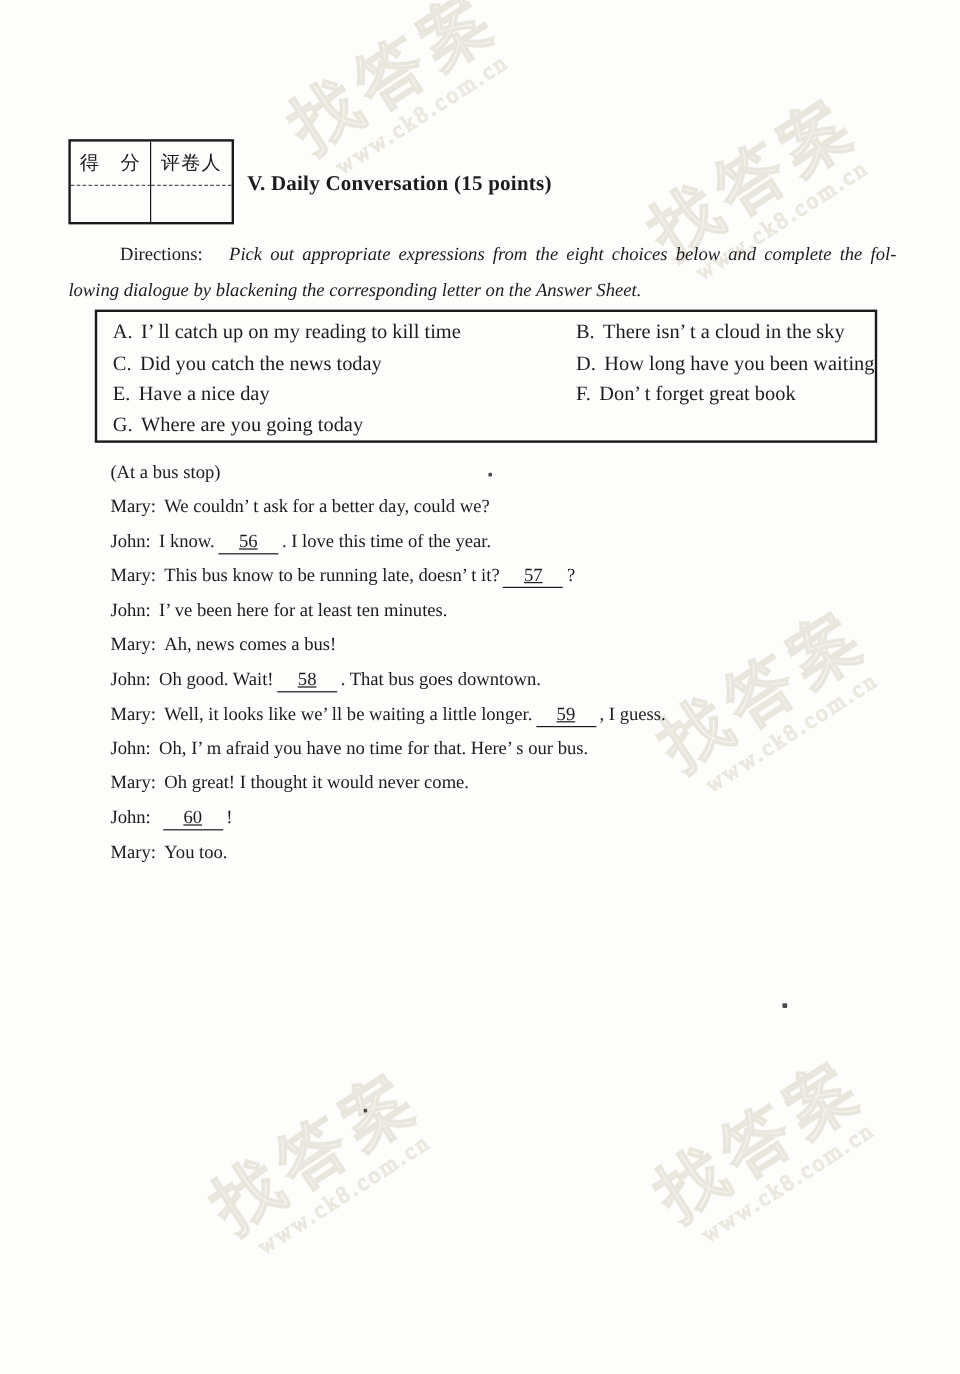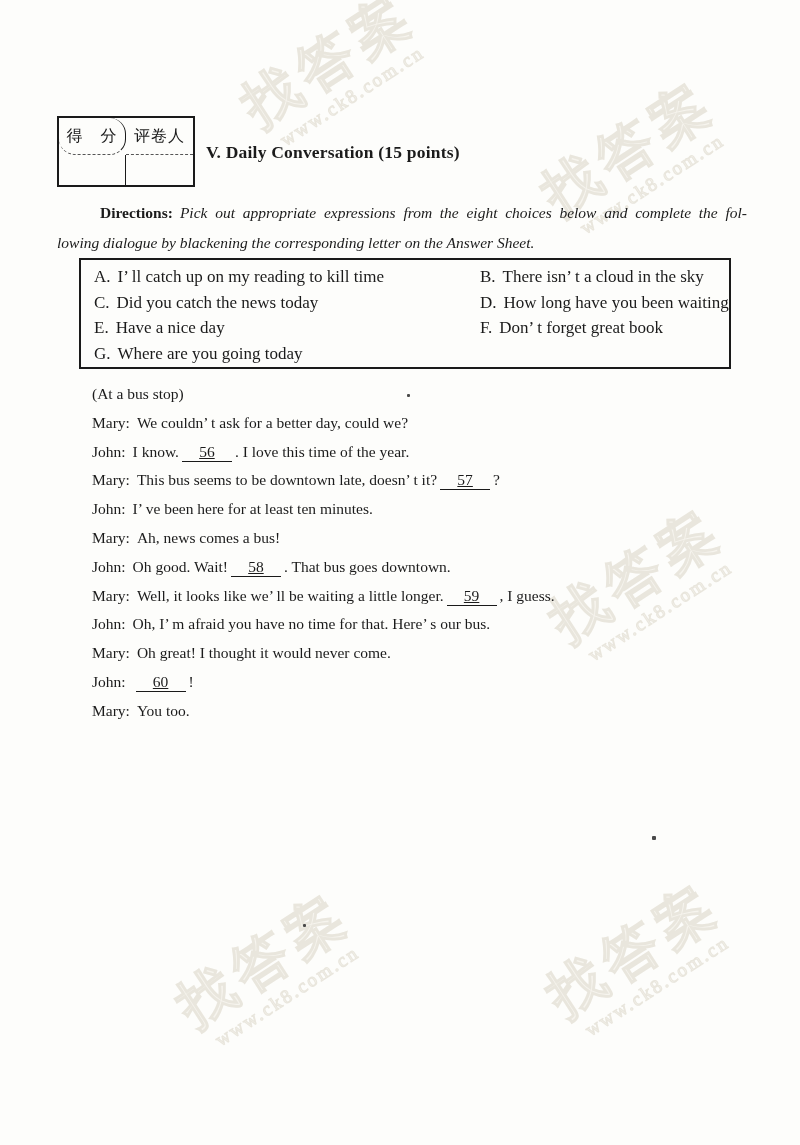--- a/index.html
+++ b/index.html
@@ -20,35 +20,35 @@
   
   .score-box{
     position:absolute;z-index:1;left:57px;top:116px;width:138px;height:71px;
     border:2px solid #1a1a1a;box-sizing:border-box;
     display:grid;grid-template-columns:1fr 1fr;grid-template-rows:37px 1fr;
   }
   .score-box .cell{
     display:flex;align-items:center;justify-content:center;
     font-size:16px;letter-spacing:1px;box-sizing:border-box;
   }
-  .score-box .c1{border-right:1.5px solid #1a1a1a;border-bottom:1.5px dashed #555;border-radius:16px;}
+  .score-box .c1{border-right:1.5px solid #1a1a1a;border-bottom:1.5px dashed #555;}
   .score-box .c2{border-bottom:1.5px dashed #555;}
   .score-box .c3{border-right:1.5px solid #1a1a1a;}
   
   .section-title{
     position:absolute;z-index:1;left:206px;top:142px;
     font-size:17.5px;font-weight:bold;letter-spacing:.2px;text-align:center;
   }
   
   .directions{
     position:absolute;z-index:1;left:57px;top:198px;width:690px;
     font-size:15.5px;line-height:30px;
   }
   .dir-line1{text-align:justify;text-align-last:justify;}
-  .dir-line1 .dir-label{font-weight:bold;font-style:normal;padding-left:43px;margin-right:7px;}
+  .dir-line1 .dir-label{font-weight:normal;font-style:normal;padding-left:43px;margin-right:22px;}
   .directions i{font-family:"Liberation Serif", serif;}
   
   .choices-box{
     position:absolute;z-index:1;left:79px;top:258px;width:652px;height:111px;
     border:2px solid #1a1a1a;box-sizing:border-box;
     display:grid;grid-template-columns:386px 1fr;grid-auto-rows:25.8px;
     align-items:center;padding:4px 0 0 13px;font-size:17px;
   }
   .choice .c-letter{margin-right:7px;}
   
@@ -120,21 +120,21 @@
       <span class="choice"><span class="c-letter">D.</span><span class="c-text">How long have you been waiting</span></span>
       <span class="choice"><span class="c-letter">E.</span><span class="c-text">Have a nice day</span></span>
       <span class="choice"><span class="c-letter">F.</span><span class="c-text">Don’ t forget great book</span></span>
       <span class="choice"><span class="c-letter">G.</span><span class="c-text">Where are you going today</span></span>
     </div>
 
   <div class="dialogue" id="dialogue">
     <div class="d-line">(At a bus stop)</div>
   <div class="d-line"><span class="speaker">Mary:</span><span>We couldn’ t ask for a better day, could we?</span></div>
       <div class="d-line"><span class="speaker">John:</span><span>I know.</span><span class="blank">56</span><span>. I love this time of the year.</span></div>
-      <div class="d-line"><span class="speaker">Mary:</span><span>This bus seems to be downtown late, doesn’ t it?</span><span class="blank">57</span><span>?</span></div>
+      <div class="d-line"><span class="speaker">Mary:</span><span>This bus know to be running late, doesn’ t it?</span><span class="blank">57</span><span>?</span></div>
       <div class="d-line"><span class="speaker">John:</span><span>I’ ve been here for at least ten minutes.</span></div>
       <div class="d-line"><span class="speaker">Mary:</span><span>Ah, news comes a bus!</span></div>
       <div class="d-line"><span class="speaker">John:</span><span>Oh good. Wait!</span><span class="blank">58</span><span>. That bus goes downtown.</span></div>
       <div class="d-line"><span class="speaker">Mary:</span><span>Well, it looks like we’ ll be waiting a little longer.</span><span class="blank">59</span><span>, I guess.</span></div>
       <div class="d-line"><span class="speaker">John:</span><span>Oh, I’ m afraid you have no time for that. Here’ s our bus.</span></div>
       <div class="d-line"><span class="speaker">Mary:</span><span>Oh great! I thought it would never come.</span></div>
       <div class="d-line"><span class="speaker">John:</span><span class="blank">60</span><span>!</span></div>
       <div class="d-line"><span class="speaker">Mary:</span><span>You too.</span></div>
     </div>
 

